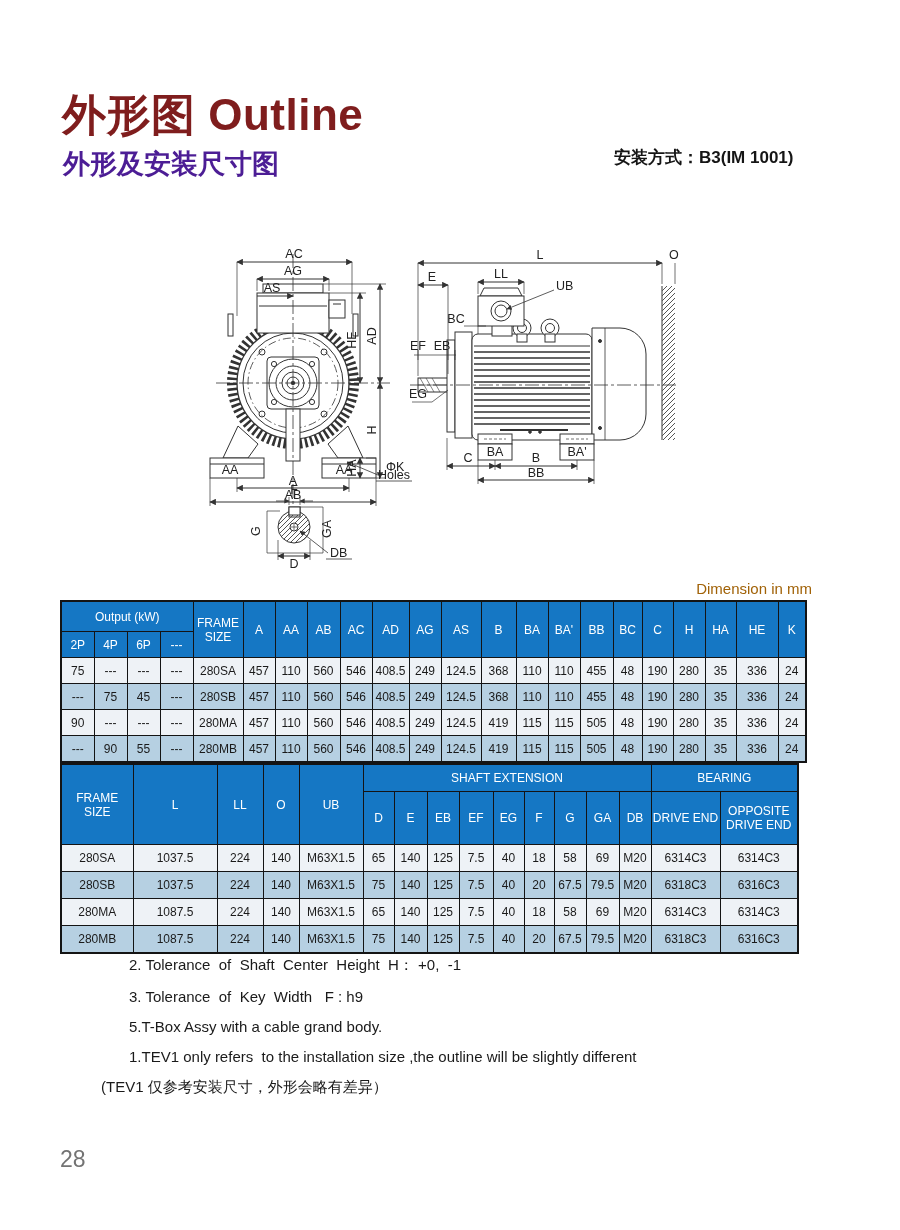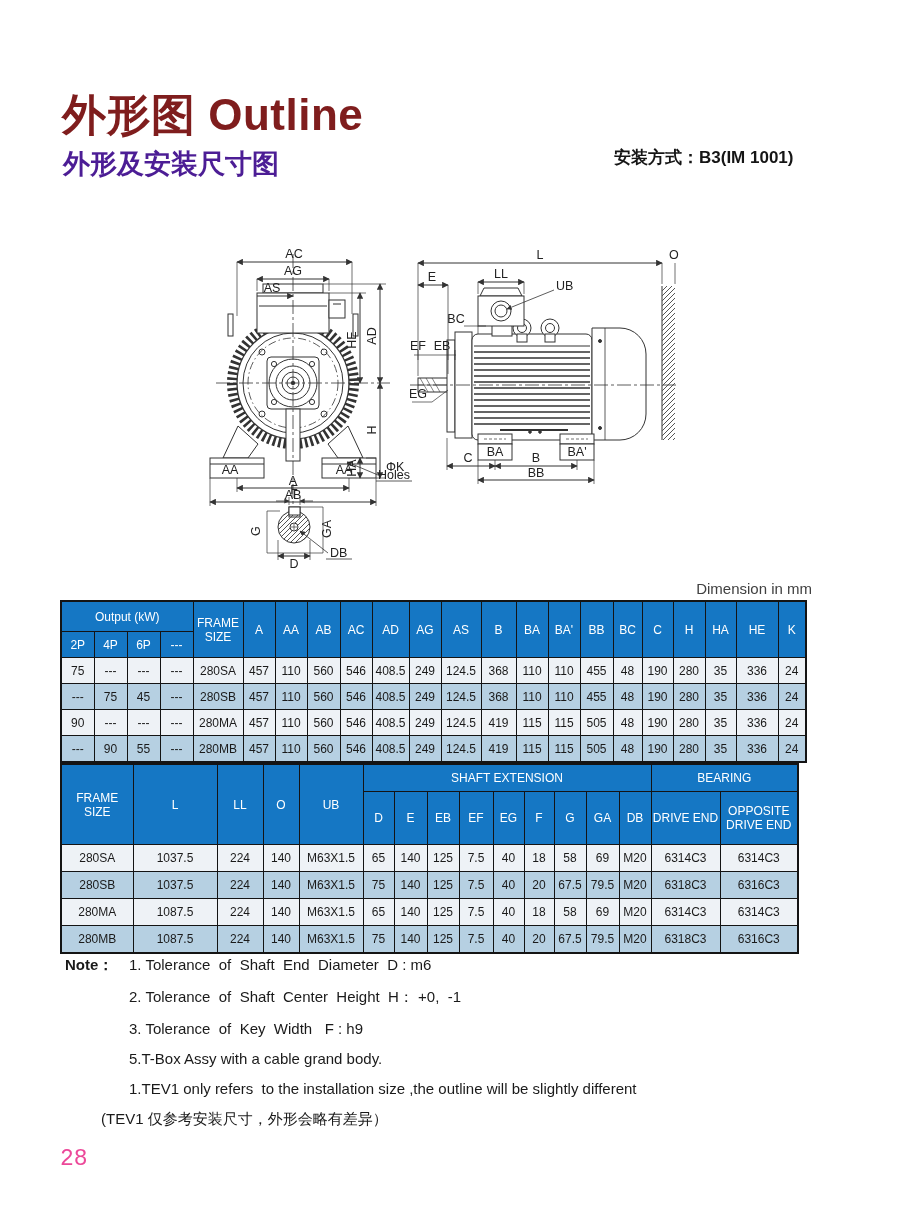--- a/index.html
+++ b/index.html
@@ -5,21 +5,21 @@
   html,body{margin:0;padding:0;}
   body{
     width:900px;height:1230px;position:relative;background:#ffffff;
     font-family:"Liberation Sans",sans-serif;color:#1a1a1a;overflow:hidden;
   }
   .abs{position:absolute;}
   
   .page-title{left:62px;top:86px;font-size:44px;font-weight:bold;color:#7f1d1d;letter-spacing:0.5px;}
   .page-subtitle{left:63px;top:146px;font-size:27px;font-weight:bold;color:#4c1d95;}
   .mounting{left:614px;top:146px;font-size:17px;font-weight:bold;color:#151515;}
-  .dim-note{right:88px;top:580px;font-size:15px;color:#404040;}
+  .dim-note{right:88px;top:580px;font-size:15px;color:#a16207;}
   
   .drawing{left:60px;top:228px;width:840px;height:352px;}
   svg text{font-family:"Liberation Sans",sans-serif;font-size:12.5px;fill:#222;}
   
   table{border-collapse:collapse;table-layout:fixed;background:#fff;}
   .t1{left:60px;top:600px;width:720px;}
   .t2{left:60px;top:763px;width:730px;}
   th,td{border:1px solid #141414;text-align:center;vertical-align:middle;
         font-size:12px;padding:0;overflow:hidden;}
   th{background:#1577c4;color:#ffffff;font-weight:normal;}
@@ -32,21 +32,21 @@
   .row-light td{background:#eef2f6;}
   .row-dark td{background:#b6d0e2;}
   table{border:2px solid #141414;}
   
   .notes{left:65px;top:956px;width:720px;font-size:15px;color:#1a1a1a;}
   .note-line{display:flex;margin-bottom:13px;}
   .note-label{font-weight:bold;width:64px;flex:0 0 64px;}
   .note-item{white-space:pre-wrap;}
   .note-indent{margin-left:64px;margin-bottom:13px;white-space:pre-wrap;}
   .note-indent.cn{margin-left:36px;}
-  .page-number{left:60px;top:1146px;font-size:23px;font-family:Liberation Mono, monospace;color:#ec4899;}
+  .page-number{left:60px;top:1146px;font-size:23px;font-family:Liberation Sans, sans-serif;color:#737373;}
 </style>
 </head>
 <body>
 
 <div class="abs page-title">外形图 Outline</div>
 <div class="abs page-subtitle">外形及安装尺寸图</div>
 <div class="abs mounting">安装方式：B3(IM 1001)</div>
 
 <div class="abs drawing">
 <svg width="840" height="352" viewBox="0 0 840 352">
@@ -548,24 +548,20 @@
         <td>67.5</td>
         <td>79.5</td>
         <td>M20</td>
         <td>6318C3</td>
         <td>6316C3</td>
       </tr>
     </tbody>
 </table>
 
 <div class="abs notes">
-  <div class="note-line">
-    <span class="note-label">Note：</span>
-    <span class="note-item">1. Tolerance  of  Shaft  End  Diameter  D : m6</span>
-  </div>
   <div class="note-indent">2. Tolerance  of  Shaft  Center  Height  H： +0,  -1</div>
   <div class="note-indent">3. Tolerance  of  Key  Width   F : h9</div>
   <div class="note-indent">5.T-Box Assy with a cable grand body.</div>
   <div class="note-indent">1.TEV1 only refers  to the installation size ,the outline will be slightly different</div>
   <div class="note-indent cn">(TEV1 仅参考安装尺寸，外形会略有差异）</div>
 </div>
 
 <div class="abs page-number">28</div>
 
 </body></html>

